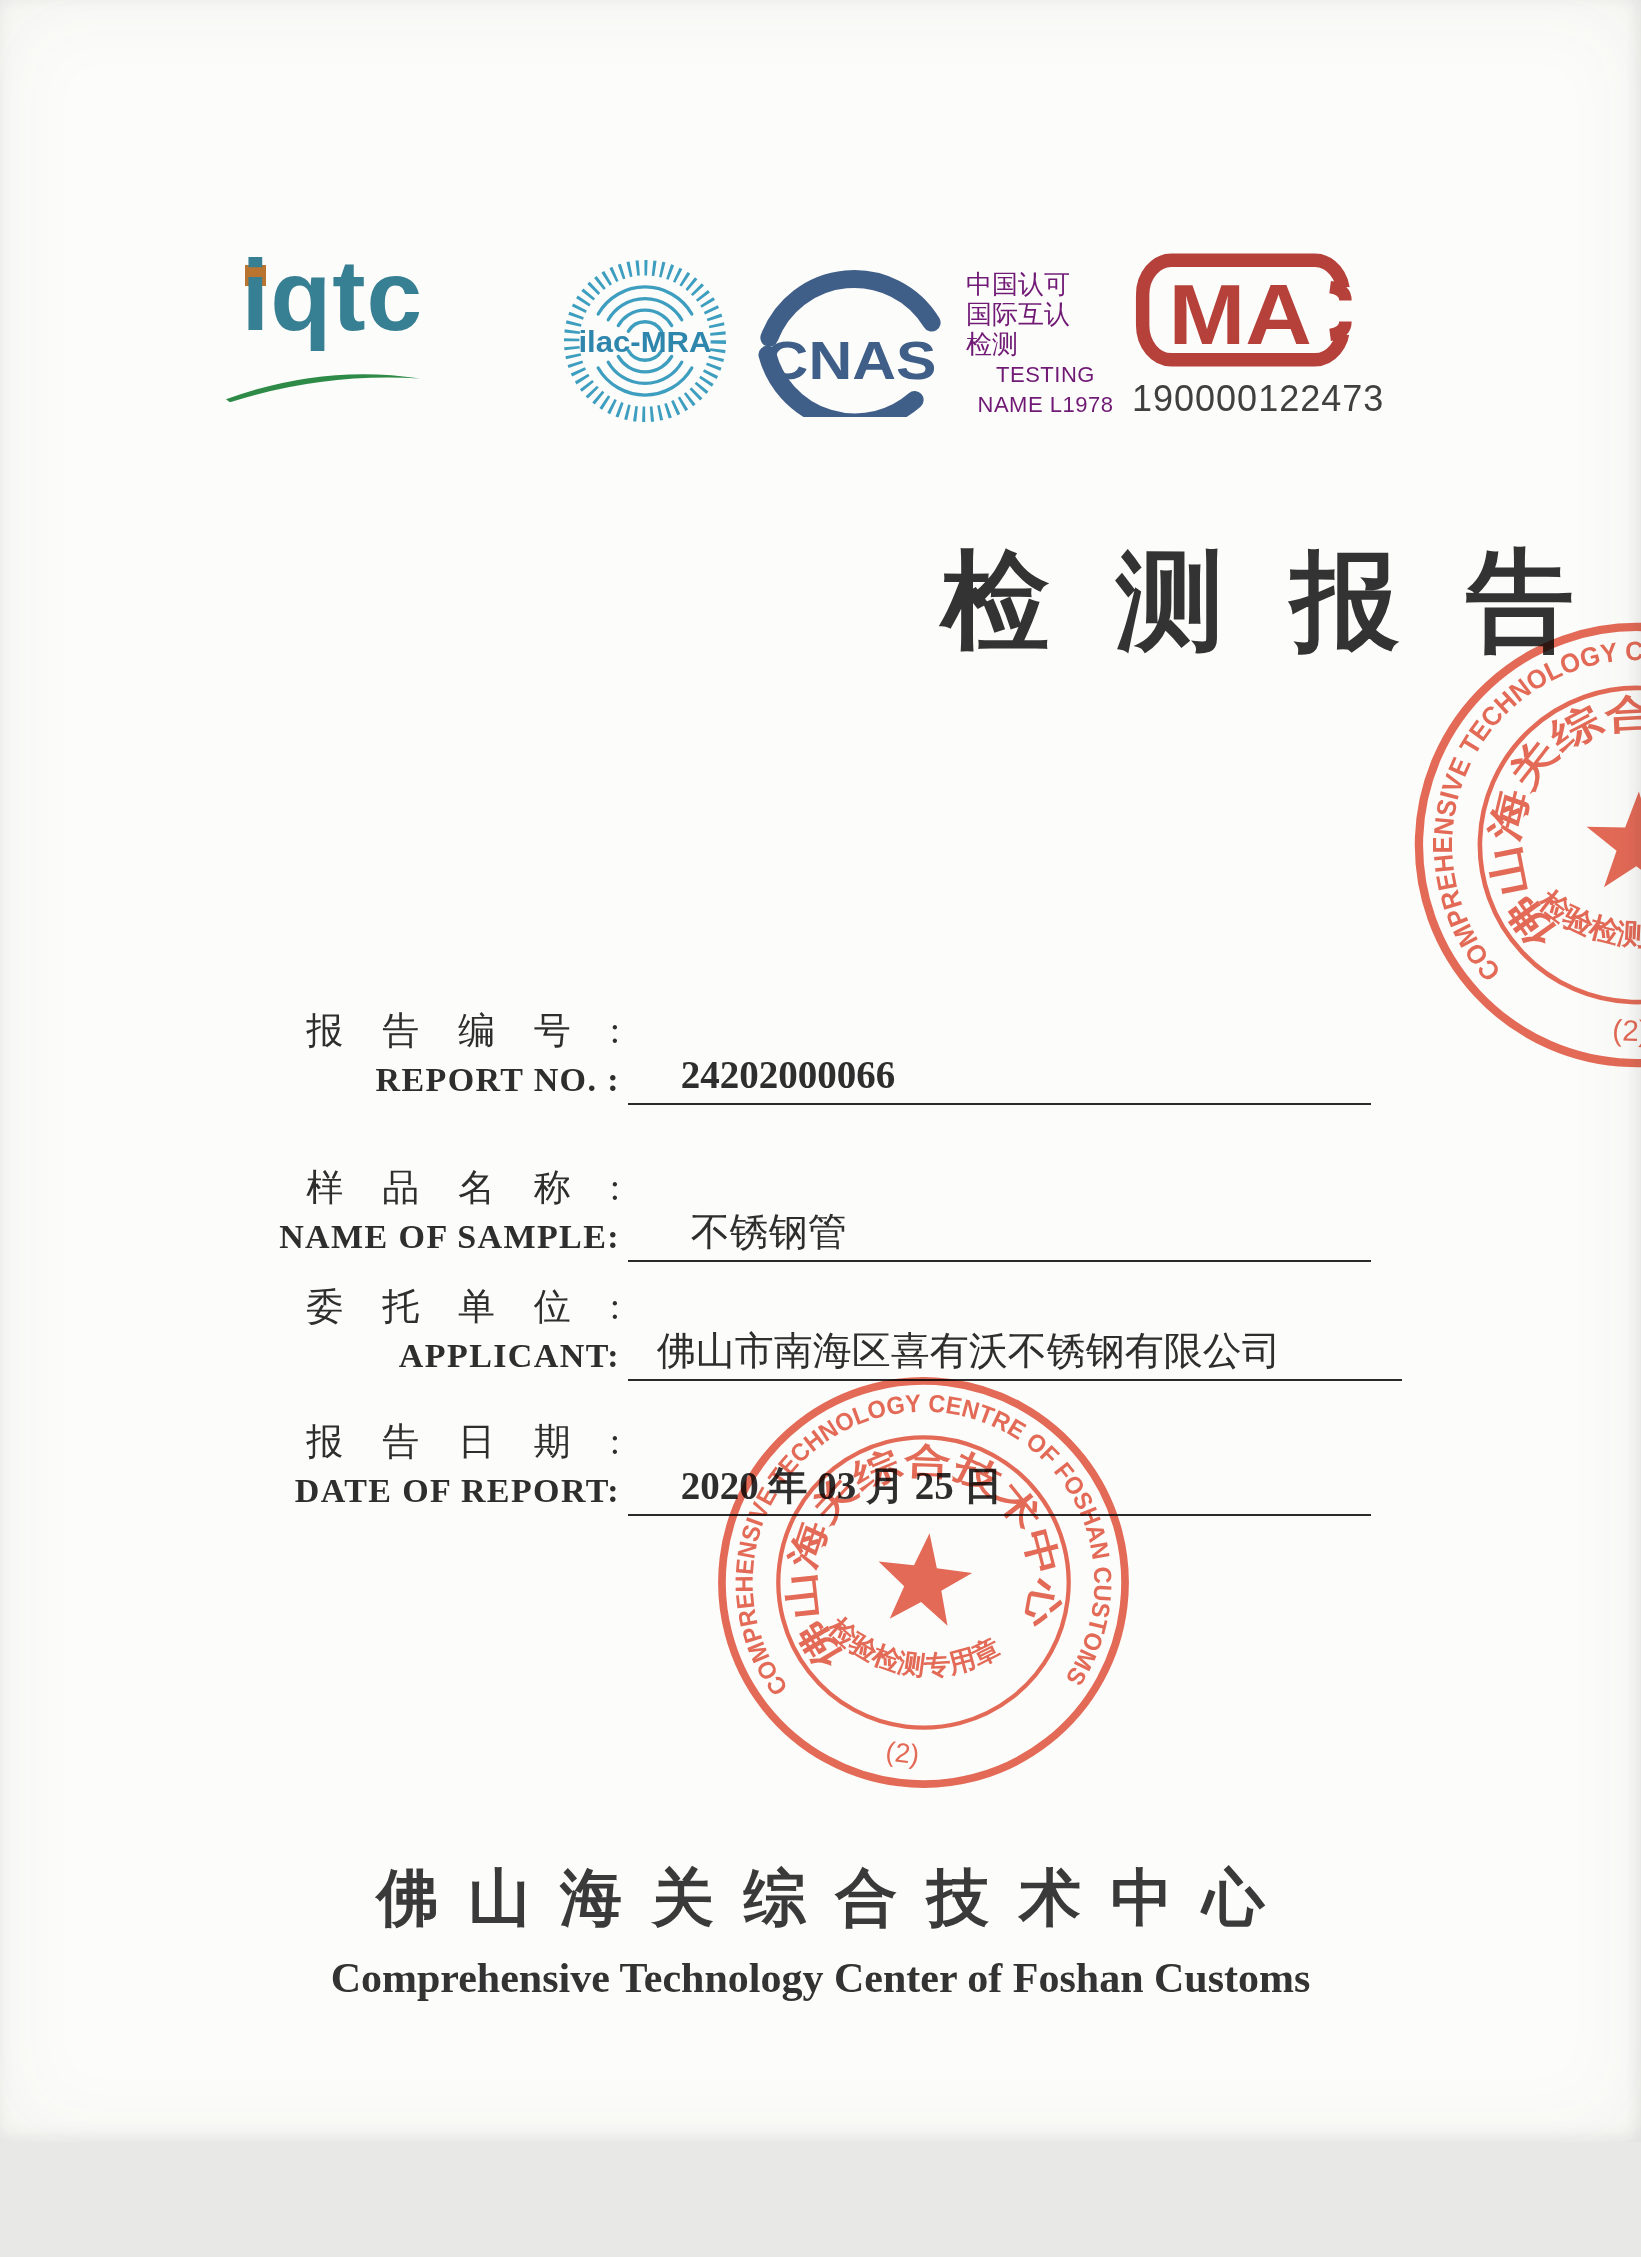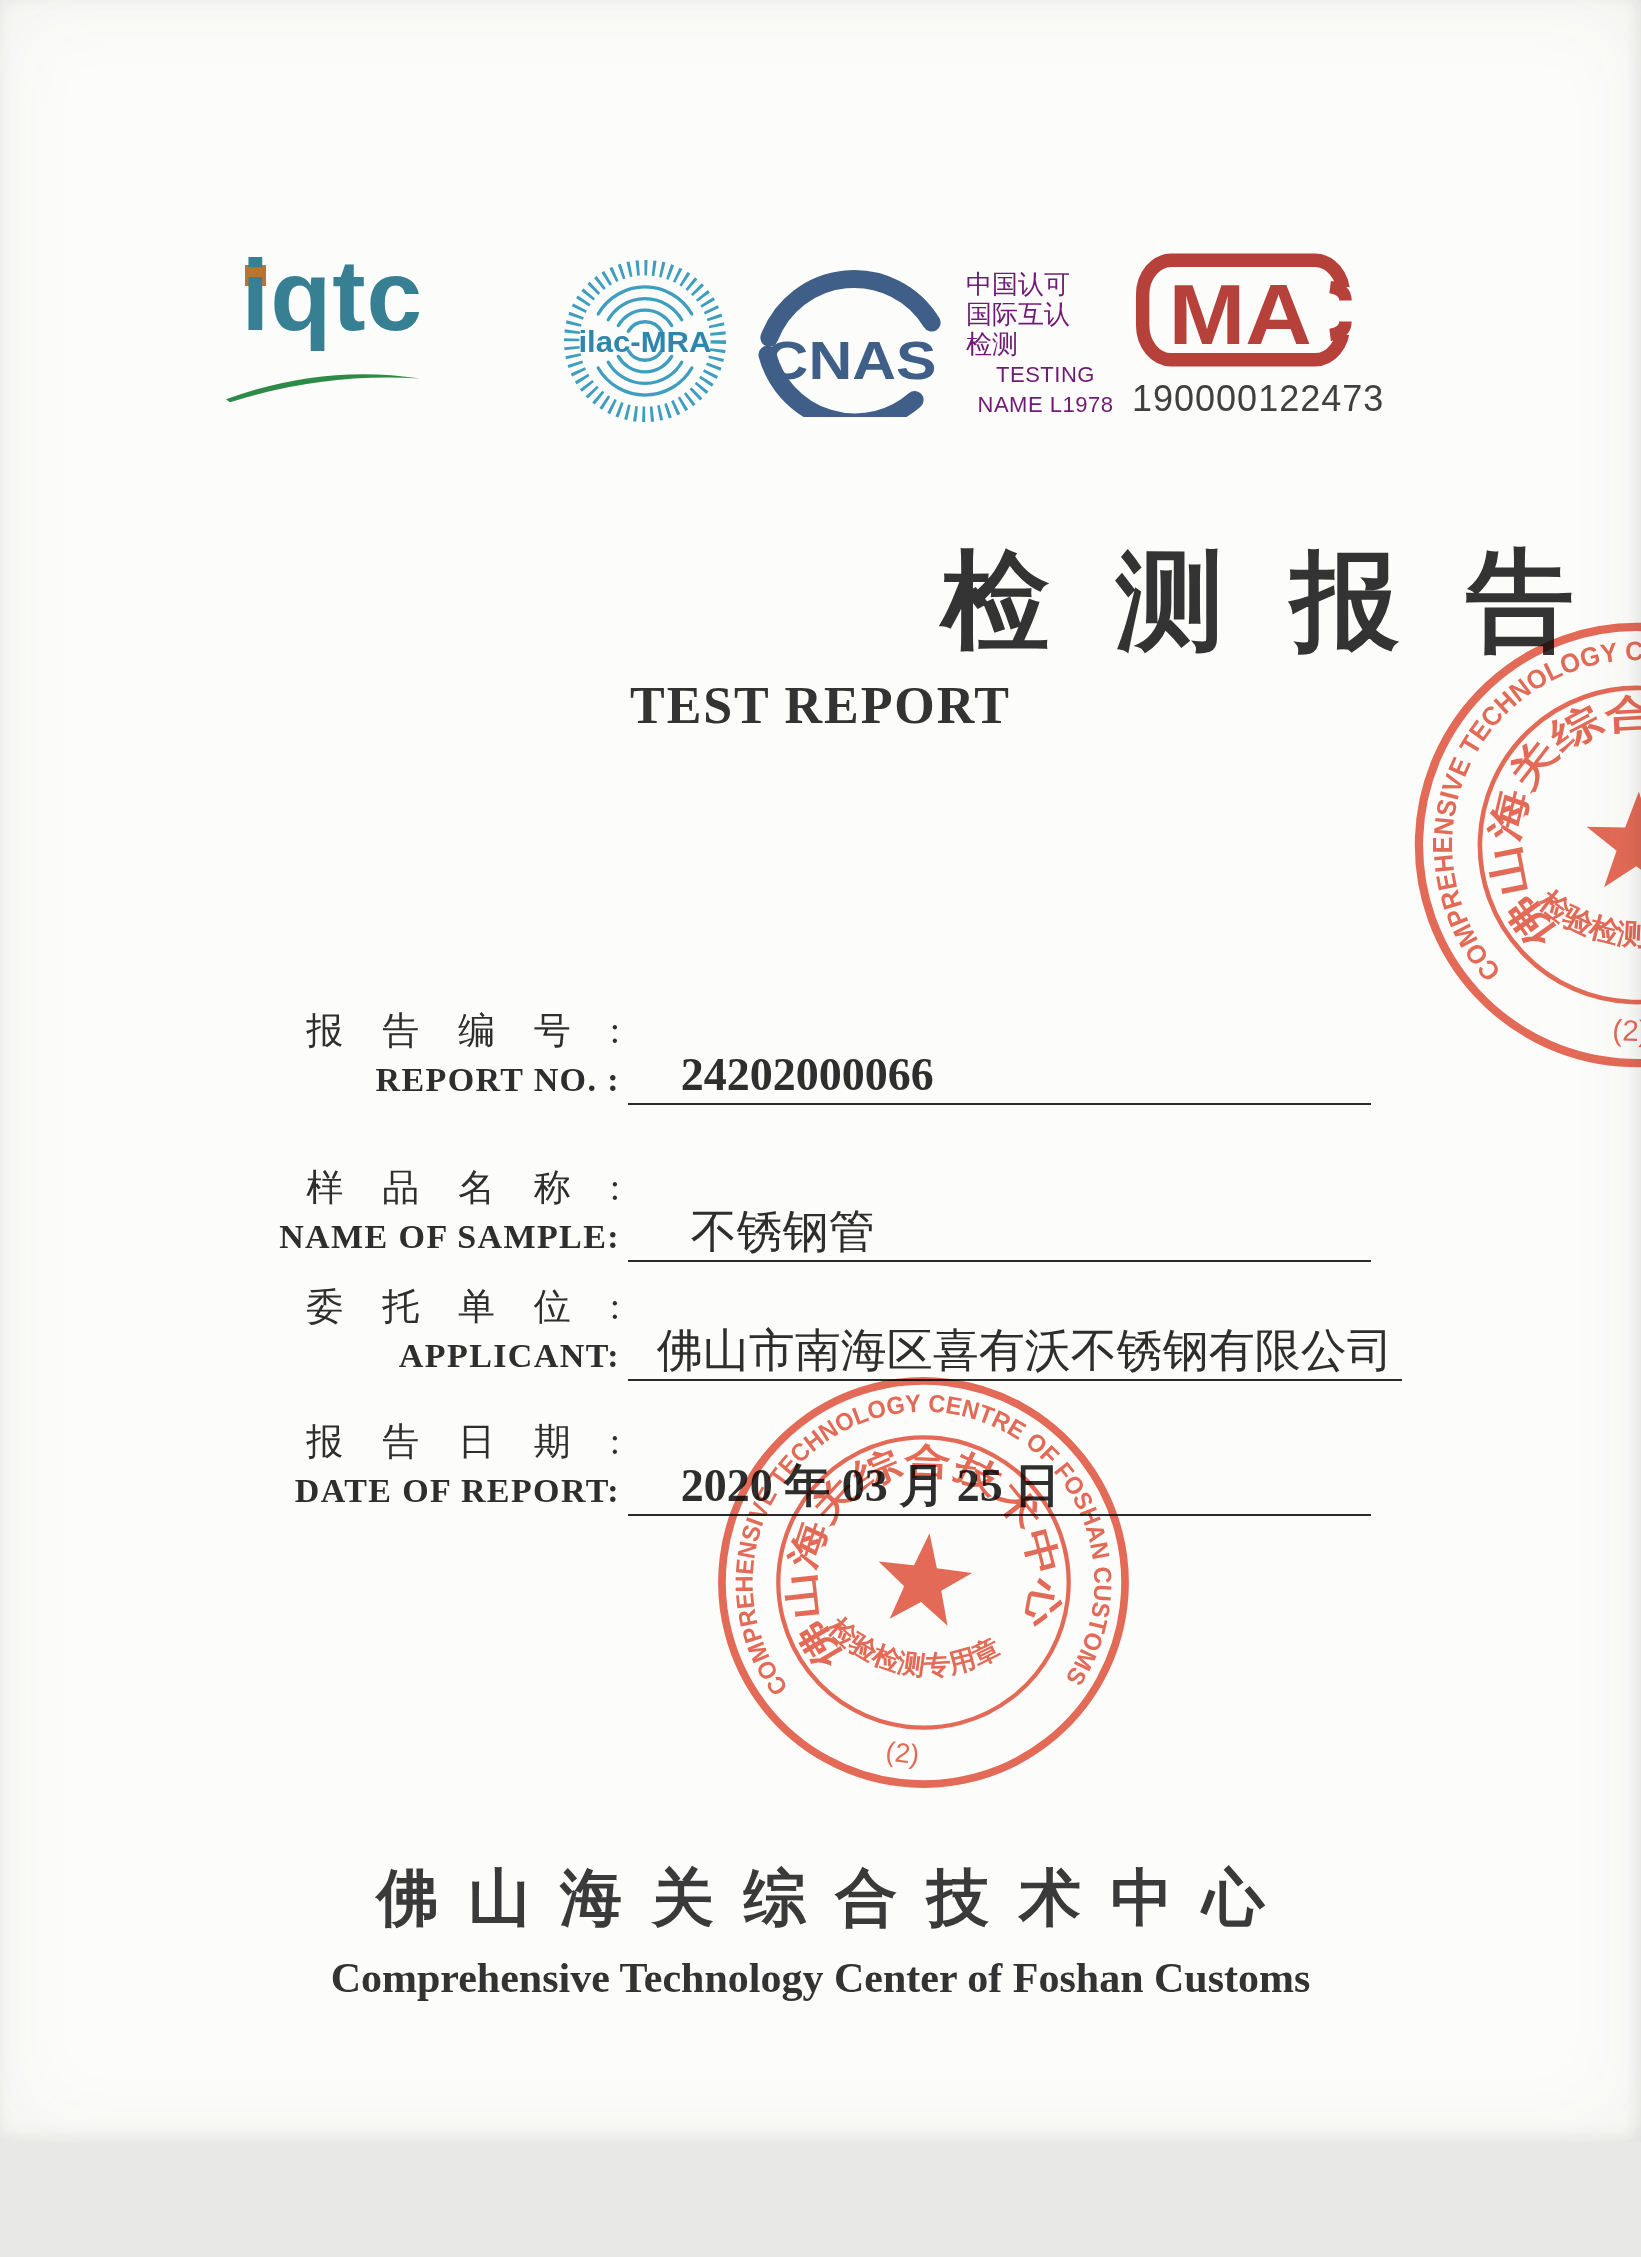--- a/index.html
+++ b/index.html
@@ -30,21 +30,21 @@
   .title-en{position:absolute;left:0;top:676px;width:100%;text-align:center;font-size:52px;font-weight:bold;
     letter-spacing:1.9px;color:#333;}
   
   .field{position:absolute;left:232px;display:flex;align-items:flex-end;}
   .f-label{width:388px;text-align:right;}
   .f-label .cn{font-size:37px;letter-spacing:1.05em;margin-right:-1.05em;line-height:48px;white-space:nowrap;}
   .f-label .en{font-size:34px;font-weight:bold;letter-spacing:1.4px;line-height:50px;white-space:nowrap;}
   .f-value{width:743px;margin-left:7.7px;border-bottom:2.9px solid #2a2a2a;min-height:97px;
     display:flex;align-items:flex-end;}
   .f-value.wide{width:774px;text-align:center;}
-  .f-value span{font-size:46px;font-weight:bold;line-height:56px;white-space:nowrap;}
+  .f-value span{font-size:39px;font-weight:bold;line-height:56px;white-space:nowrap;}
   .f-value.cjk span{font-weight:500;}
   .f1{top:1006px;} .f2{top:1163px;} .f3{top:1282px;} .f4{top:1417px;}
   .pad55{padding-left:53px;} .pad65{padding-left:63px;} .pad30{padding-left:29px;}
   
   .footer-cn{position:absolute;left:0;top:1856px;width:100%;text-align:center;font-size:62px;font-weight:600;
     letter-spacing:.48em;padding-left:.48em;box-sizing:border-box;color:#3a3a3a;}
   .footer-en{position:absolute;left:0;top:1954px;width:100%;text-align:center;font-size:42px;font-weight:bold;color:#333;}
   
   .stamp{position:absolute;mix-blend-mode:multiply;opacity:.93;}
   .stamp-center{left:710px;top:1369px;width:427px;height:427px;transform:rotate(7deg);}
@@ -110,21 +110,20 @@
       <rect x="8" y="8" width="210" height="104" rx="30" ry="36" fill="none" stroke="#b5413a" stroke-width="14"></rect>
       <rect x="202" y="36" width="28" height="50" fill="#fcfcfa"></rect>
       <path d="M204,36 q16,2 16,14" fill="none" stroke="#b5413a" stroke-width="13"></path>
       <path d="M204,86 q16,-2 16,-14" fill="none" stroke="#b5413a" stroke-width="13"></path>
       <text class="cma-word" x="110" y="96" text-anchor="middle" font-size="90" textLength="150" lengthAdjust="spacingAndGlyphs">MA</text>
     </svg>
     <div class="cma-number">190000122473</div>
   </div>
 
   <div class="title-cn">检测报告</div>
-  <div class="title-en">TEST REPORT</div>
 
   <div class="field f1">
     <div class="f-label">
       <div class="cn">报告编号:</div>
       <div class="en">REPORT NO. :</div>
     </div>
     <div class="f-value">
       <span class="pad55">24202000066</span>
     </div>
   </div>

